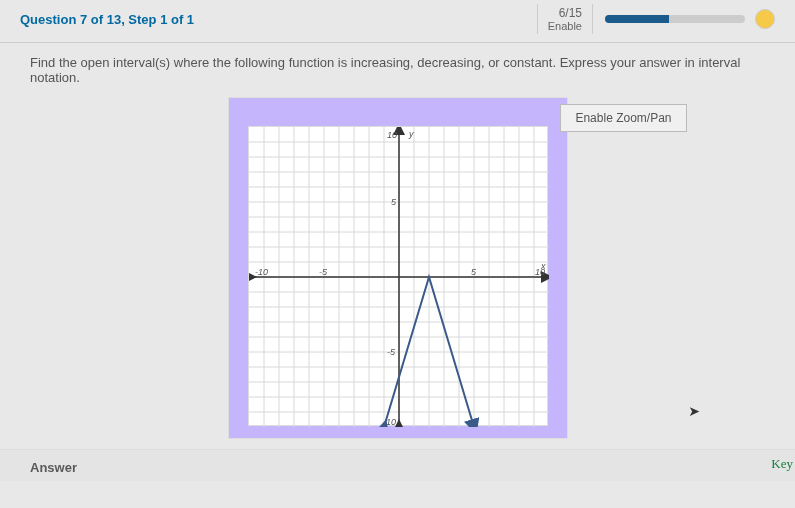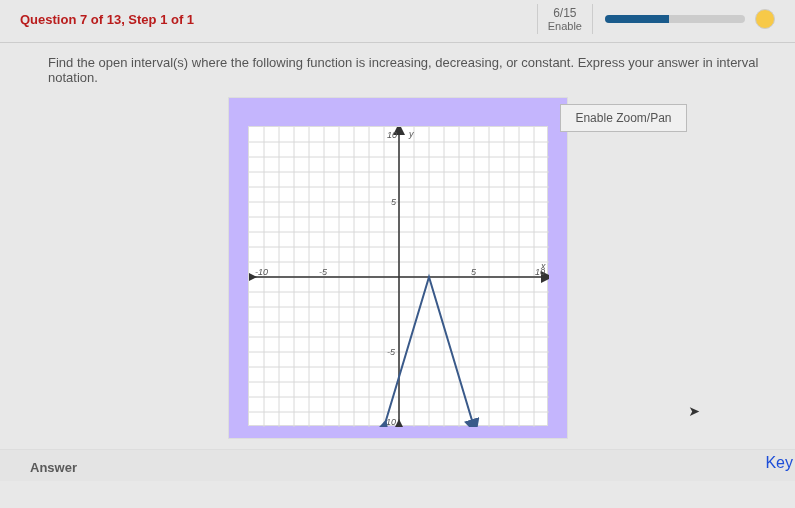--- a/index.html
+++ b/index.html
@@ -13,34 +13,34 @@
     }
     .header {
       display: flex;
       align-items: center;
       padding: 4px 20px 8px 20px;
       border-bottom: 1px solid #ccc;
     }
     .question-title {
       font-size: 13px;
       font-weight: bold;
-      color: #b91c1c;
+      color: #0369a1;
       flex: 0 0 auto;
     }
     .score-box {
       margin-left: auto;
       margin-right: 12px;
       text-align: center;
       font-size: 11px;
       color: #666;
       padding: 2px 10px;
       border-left: 1px solid #ccc;
       border-right: 1px solid #ccc;
     }
-    .score-box .fraction { font-size: 12px; }
+    .score-box .fraction { font-size: 12px; text-align: right; }
     .progress-wrap {
       width: 140px;
       height: 8px;
       background: #ccc;
       border-radius: 4px;
       overflow: hidden;
       margin-right: 6px;
     }
     .progress-fill {
       height: 100%;
@@ -50,21 +50,21 @@
     .badge-circle {
       width: 20px; height: 20px;
       border-radius: 50%;
       background: #f7c948;
       border: 1px solid #ccc;
       margin-left: 4px;
     }
     .prompt {
       font-size: 13px;
       color: #555;
-      padding: 12px 30px 8px 48px;
+      padding: 12px 30px 8px 30px;
     }
     .graph-area {
       display: flex;
       justify-content: center;
       position: relative;
       padding: 4px 0 10px 0;
     }
     .graph-panel {
       background: #c4b5fd;
       border: 1px solid #ddd;
@@ -103,22 +103,23 @@
       color: #5a5a5a;
     }
     .hint {
       font-size: 12px;
       color: #666;
     }
     .key-label {
       position: absolute;
       right: 2px;
       bottom: 36px;
-      font-size: 16px;
-      color: #1d4ed8;
+      font-size: 13px;
+      color: #15803d;
+      font-family: Liberation Serif, serif;
     }
     .cursor-icon {
       position: absolute;
       right: 95px;
       top: 310px;
       font-size: 14px;
       color: #333;
     }
   </style>
 </head>

